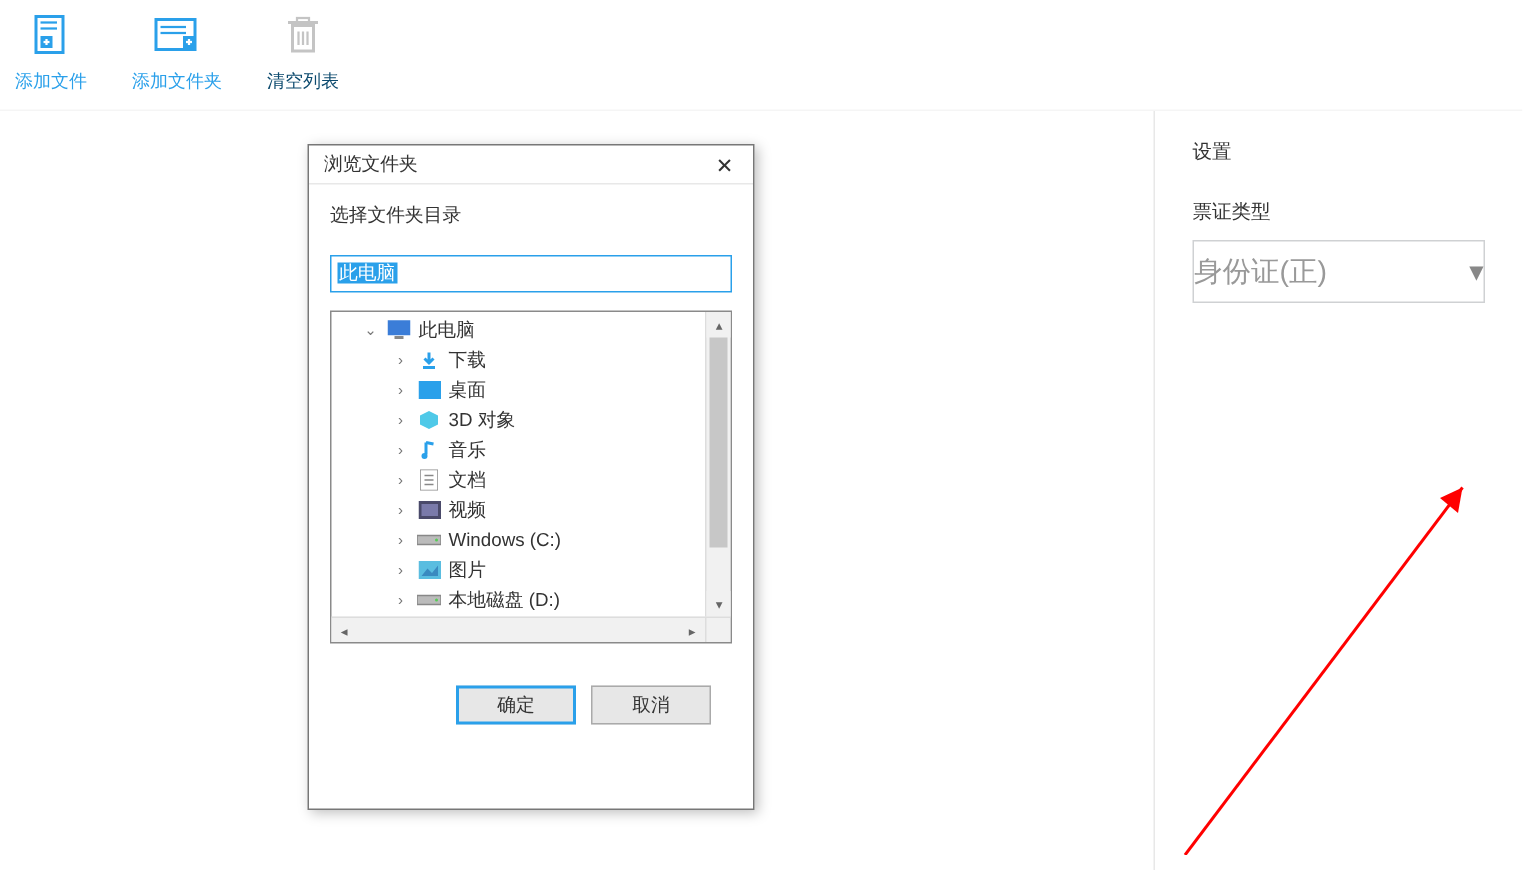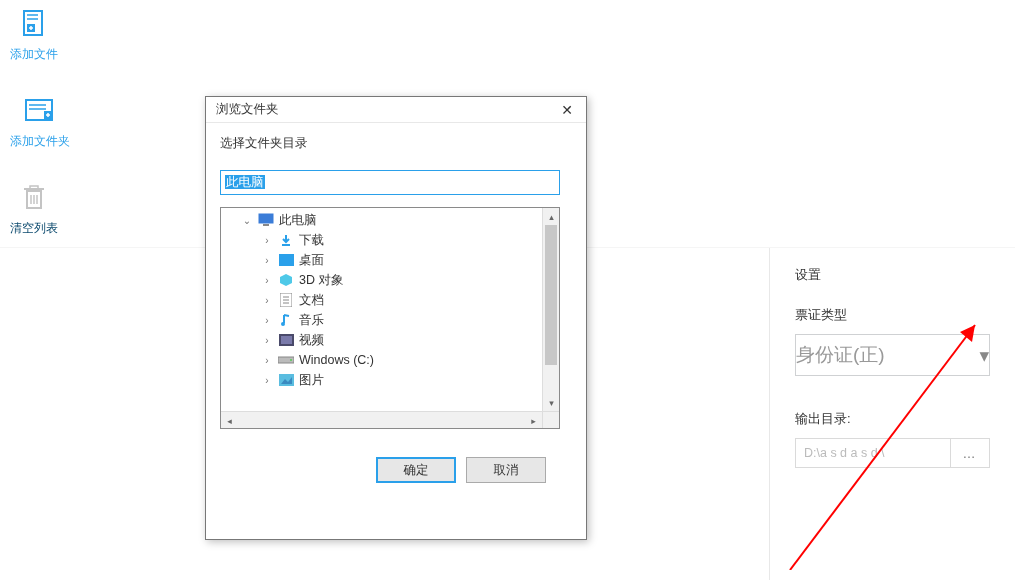--- a/index.html
+++ b/index.html
@@ -14,21 +14,20 @@
       position: relative;
     }
 
     
     .toolbar {
       display: flex;
       align-items: flex-start;
       gap: 30px;
       padding: 6px 10px 10px 10px;
       border-bottom: 1px solid #f5f5f5;
-      flex-direction: column;
     }
     .toolbar-item {
       display: flex;
       flex-direction: column;
       align-items: center;
       gap: 4px;
       cursor: pointer;
       color: #2aa0ea;
     }
     .toolbar-item.disabled { color: #0c4a6e; }
@@ -73,32 +72,32 @@
 
     
     .red-arrow {
       position: absolute; right: 35px; top: 320px; width: 200px; height: 250px;
       pointer-events: none;
     }
 
     
     .dialog {
       position: absolute; left: 205px; top: 96px;
-      width: 382px; height: 444px;
+      width: 298px; height: 444px;
       background: #fff; border: 1px solid #777;
       box-shadow: 2px 2px 8px rgba(0,0,0,0.25);
       display: flex; flex-direction: column;
     }
     .dlg-titlebar {
       display:flex; justify-content:space-between; align-items:center;
       padding: 4px 4px 4px 10px; font-size: 12.5px;
       border-bottom: 1px solid #e8e8e8;
     }
     .dlg-close { width:30px; text-align:center; cursor:pointer; font-size:14px; }
-    .dlg-body { padding: 12px 26px 0 14px; flex:1; display:flex; flex-direction:column; }
+    .dlg-body { padding: 12px 14px 0 14px; flex:1; display:flex; flex-direction:column; }
     .dlg-subtitle { font-size: 12.5px; margin-bottom: 18px; }
     .dlg-path-input {
       border: 1px solid #2aa0ea;
       padding: 3px 4px; font-size: 12.5px; margin-bottom: 12px;
     }
     .dlg-path-input span.sel {
       background:#2aa0ea; color:#fff; padding: 0 1px;
     }
     .tree-wrap {
       border: 1px solid #8a8a8a;
@@ -205,27 +204,20 @@
     <h4>设置</h4>
 
     <div class="field-group">
       <span class="field-label">票证类型</span>
       <div class="select-box">
         <span>身份证(正)</span>
         <span style="color:#888">▾</span>
       </div>
     </div>
 
-    <div class="field-group" style="margin-top:34px;">
-      <span class="field-label">输出目录:</span>
-      <div class="output-row">
-        <div class="output-input">D:\a s d a s d \</div>
-        <div class="output-browse">…</div>
-      </div>
-    </div>
   </div>
 </div>
 
 <svg class="red-arrow" viewBox="0 0 200 250">
   <line x1="10" y1="250" x2="195" y2="5" stroke="#ff0000" stroke-width="2"></line>
   <polygon points="195,5 180,12 192,22" fill="#ff0000"></polygon>
 </svg>
 
 <div class="dialog">
   <div class="dlg-titlebar">
@@ -270,47 +262,47 @@
             <span>桌面</span>
           </div>
           <div class="tree-row indent-2">
             <span class="arrow right"></span>
             <span class="ticon">
               <svg width="14" height="14">
                 <polygon points="7,1 13,4 13,10 7,13 1,10 1,4" fill="#4fc9e8"></polygon>
               </svg>
             </span>
             <span>3D 对象</span>
+          </div>
+          <div class="tree-row indent-2">
+            <span class="arrow right"></span>
+            <span class="ticon">
+              <svg width="12" height="14">
+                <path d="M4 2 L4 10" stroke="#2aa0ea" stroke-width="2"></path>
+                <circle cx="3" cy="11" r="2" fill="#2aa0ea"></circle>
+                <path d="M4 2 L9 3" stroke="#2aa0ea" stroke-width="2"></path>
+              </svg>
+            </span>
+            <span>音乐</span>
           </div>
           <div class="tree-row indent-2">
             <span class="arrow right"></span>
             <span class="ticon">
               <svg width="12" height="14">
                 <rect width="12" height="14" fill="#fff" stroke="#888"></rect>
                 <line x1="3" y1="4" x2="9" y2="4" stroke="#888"></line>
                 <line x1="3" y1="7" x2="9" y2="7" stroke="#888"></line>
                 <line x1="3" y1="10" x2="9" y2="10" stroke="#888"></line>
               </svg>
             </span>
             <span>文档</span>
           </div>
           <div class="tree-row indent-2">
             <span class="arrow right"></span>
             <span class="ticon">
-              <svg width="12" height="14">
-                <path d="M4 2 L4 10" stroke="#2aa0ea" stroke-width="2"></path>
-                <circle cx="3" cy="11" r="2" fill="#2aa0ea"></circle>
-                <path d="M4 2 L9 3" stroke="#2aa0ea" stroke-width="2"></path>
-              </svg>
-            </span>
-            <span>音乐</span>
-          </div>
-          <div class="tree-row indent-2">
-            <span class="arrow right"></span>
-            <span class="ticon">
               <svg width="15" height="12">
                 <rect width="15" height="12" fill="#4a4a6a"></rect>
                 <rect x="2" y="2" width="11" height="8" fill="#7a7aaa"></rect>
               </svg>
             </span>
             <span>视频</span>
           </div>
           <div class="tree-row indent-2">
             <span class="arrow right"></span>
             <span class="ticon">
@@ -323,20 +315,30 @@
           </div>
           <div class="tree-row indent-2">
             <span class="arrow right"></span>
             <span class="ticon">
               <svg width="15" height="12">
                 <rect width="15" height="12" fill="#5abde0"></rect>
                 <polygon points="2,10 6,5 9,8 13,3 13,10" fill="#3a8ac0"></polygon>
               </svg>
             </span>
             <span>图片</span>
+          </div>
+          <div class="tree-row indent-2">
+            <span class="arrow right"></span>
+            <span class="ticon">
+              <svg width="16" height="10">
+                <rect y="2" width="16" height="6" fill="#bbb" stroke="#888"></rect>
+                <circle cx="13" cy="5" r="1" fill="#5c5"></circle>
+              </svg>
+            </span>
+            <span>本地磁盘 (D:)</span>
           </div>
           <div class="tree-row indent-2">
             <span class="arrow " style="visibility: hidden;"></span>
           </div>
         </div>
       <div class="v-scrollbar">
         <div class="varrow">▴</div>
         <div class="thumb"></div>
         <div class="varrow down-btn">▾</div>
       </div>

